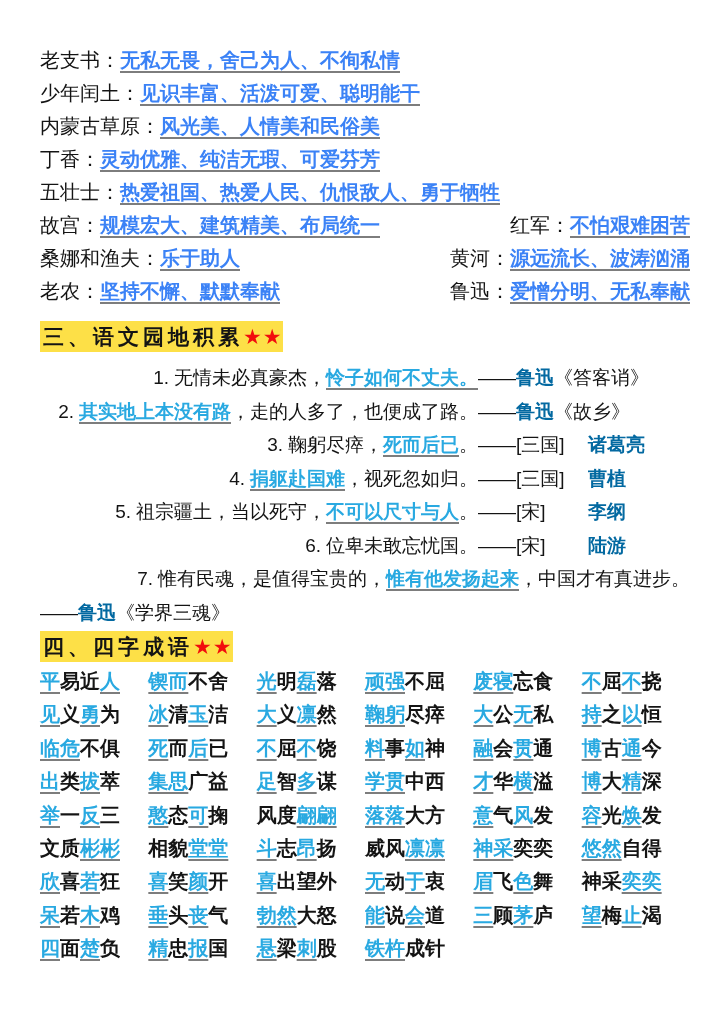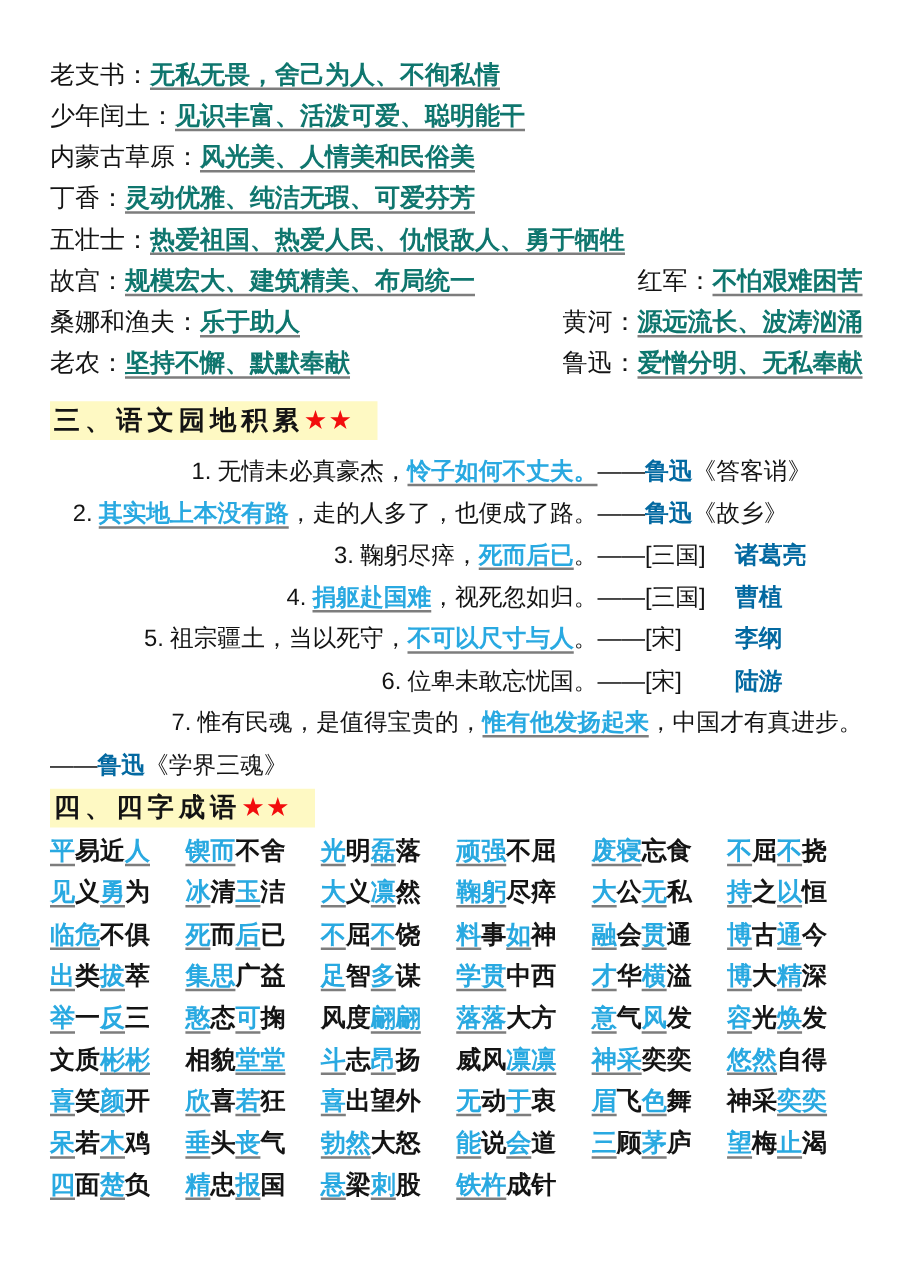--- a/index.html
+++ b/index.html
@@ -14,31 +14,31 @@
   .content { position: absolute; left: 40px; top: 44px; width: 650px; }
 
   
   .trait-row {
     display: flex; justify-content: space-between;
     line-height: 33px; font-size: 20px; white-space: nowrap;
   }
   .trait-cell { display: inline-block; }
   .t-label { color: #141414; font-weight: 500; }
   .t-value {
-    color: #0f766e; font-weight: 700;
+    color: #3b82f6; font-weight: 700;
     text-decoration: underline; text-decoration-color: #7d7d7d;
     text-decoration-thickness: 2px; text-underline-offset: 4px;
   }
 
   
   .sec-header-wrap { margin-top: 13px; line-height: 31px; }
   .sec4-wrap { margin-top: 2px; }
   .sec-header {
-    display: inline-block; background: #fef9c3;
-    padding: 2px 19px 2px 3px; font-size: 21px; font-weight: 700; line-height: 27px;
+    display: inline-block; background: #fde047;
+    padding: 2px 0 2px 3px; font-size: 21px; font-weight: 700; line-height: 27px;
   }
   .sec-title { letter-spacing: 4px; color: #141414; }
   .stars { color: #f20d0d; letter-spacing: 1px; }
 
   
   .quote-list { margin-top: 7px; }
   .quote {
     display: flex; justify-content: flex-end;
     line-height: 33.5px; font-size: 19px; white-space: nowrap;
   }
@@ -176,22 +176,22 @@
       <div class="idiom"><span class="seg-k">风度</span><span class="seg-b">翩翩</span></div>
       <div class="idiom"><span class="seg-b">落落</span><span class="seg-k">大方</span></div>
       <div class="idiom"><span class="seg-b">意</span><span class="seg-k">气</span><span class="seg-b">风</span><span class="seg-k">发</span></div>
       <div class="idiom"><span class="seg-b">容</span><span class="seg-k">光</span><span class="seg-b">焕</span><span class="seg-k">发</span></div>
       <div class="idiom"><span class="seg-k">文质</span><span class="seg-b">彬彬</span></div>
       <div class="idiom"><span class="seg-k">相貌</span><span class="seg-b">堂堂</span></div>
       <div class="idiom"><span class="seg-b">斗</span><span class="seg-k">志</span><span class="seg-b">昂</span><span class="seg-k">扬</span></div>
       <div class="idiom"><span class="seg-k">威风</span><span class="seg-b">凛凛</span></div>
       <div class="idiom"><span class="seg-b">神采</span><span class="seg-k">奕奕</span></div>
       <div class="idiom"><span class="seg-b">悠然</span><span class="seg-k">自得</span></div>
+      <div class="idiom"><span class="seg-b">欣</span><span class="seg-k">喜</span><span class="seg-b">若</span><span class="seg-k">狂</span></div>
       <div class="idiom"><span class="seg-b">喜</span><span class="seg-k">笑</span><span class="seg-b">颜</span><span class="seg-k">开</span></div>
-      <div class="idiom"><span class="seg-b">欣</span><span class="seg-k">喜</span><span class="seg-b">若</span><span class="seg-k">狂</span></div>
       <div class="idiom"><span class="seg-b">喜</span><span class="seg-k">出望外</span></div>
       <div class="idiom"><span class="seg-b">无</span><span class="seg-k">动</span><span class="seg-b">于</span><span class="seg-k">衷</span></div>
       <div class="idiom"><span class="seg-b">眉</span><span class="seg-k">飞</span><span class="seg-b">色</span><span class="seg-k">舞</span></div>
       <div class="idiom"><span class="seg-k">神采</span><span class="seg-b">奕奕</span></div>
       <div class="idiom"><span class="seg-b">呆</span><span class="seg-k">若</span><span class="seg-b">木</span><span class="seg-k">鸡</span></div>
       <div class="idiom"><span class="seg-b">垂</span><span class="seg-k">头</span><span class="seg-b">丧</span><span class="seg-k">气</span></div>
       <div class="idiom"><span class="seg-b">勃然</span><span class="seg-k">大怒</span></div>
       <div class="idiom"><span class="seg-b">能</span><span class="seg-k">说</span><span class="seg-b">会</span><span class="seg-k">道</span></div>
       <div class="idiom"><span class="seg-b">三</span><span class="seg-k">顾</span><span class="seg-b">茅</span><span class="seg-k">庐</span></div>
       <div class="idiom"><span class="seg-b">望</span><span class="seg-k">梅</span><span class="seg-b">止</span><span class="seg-k">渴</span></div>

